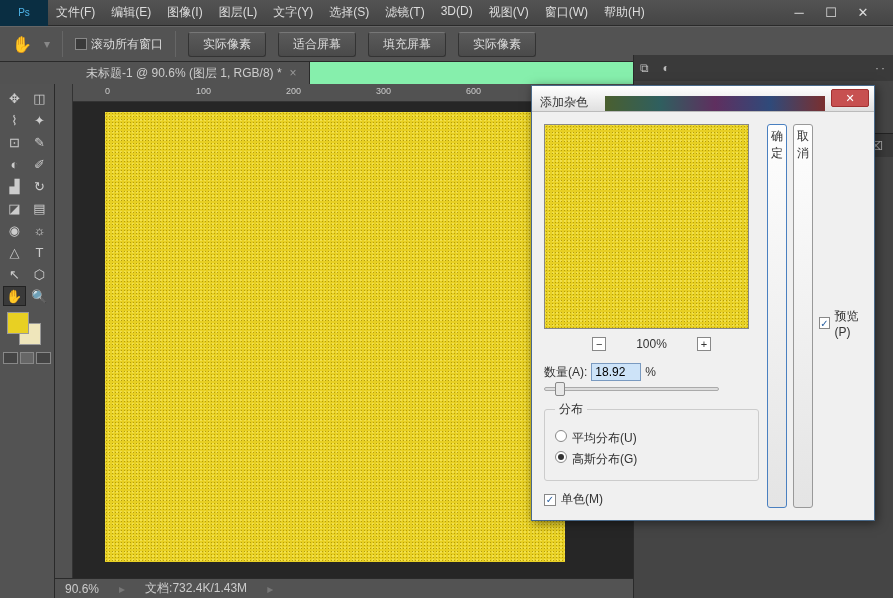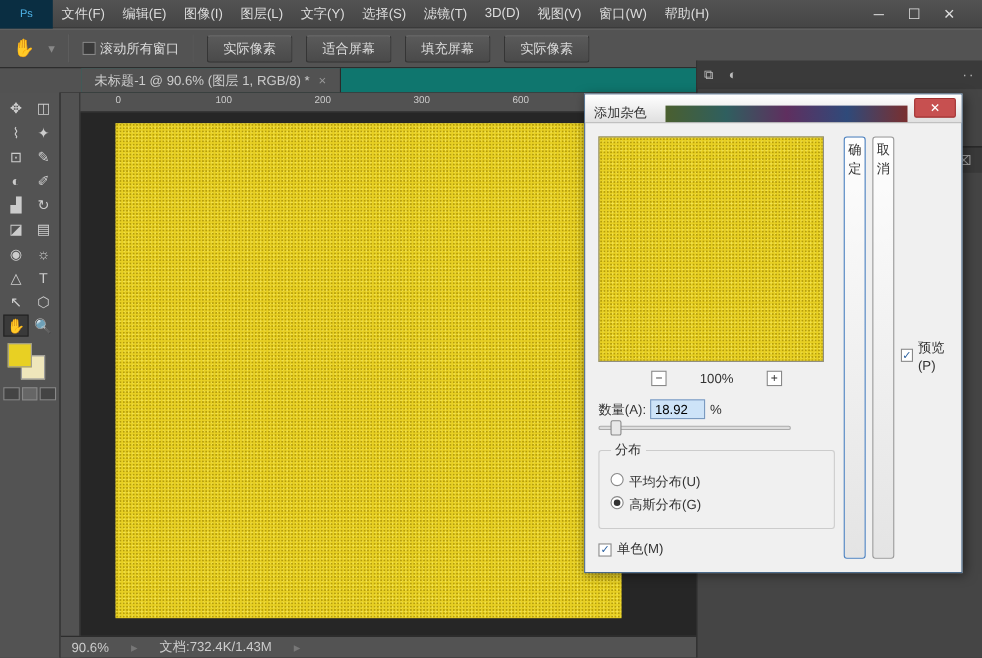--- a/index.html
+++ b/index.html
@@ -9,21 +9,21 @@
 .menu{display:flex;color:#ddd}
 .menu-item{padding:16px 8px;cursor:default}
 .win-controls{margin-left:auto;display:flex;gap:8px;padding-right:18px;color:#ddd}
 .win-btn{width:24px;height:16px;display:flex;align-items:center;justify-content:center;cursor:default;font-size:13px}
 .optbar{height:36px;background:#535353;display:flex;align-items:center;padding:0 12px;gap:12px;border-bottom:1px solid #2a2a2a;border-top:1px solid #666}
 .opt-icon{color:#ddd;font-size:16px}
 .checkbox{width:12px;height:12px;border:1px solid #888;background:#3a3a3a;display:inline-block;vertical-align:middle;margin-right:4px}
 .opt-check{color:#ddd;display:flex;align-items:center}
 .opt-btn{background:linear-gradient(#5a5a5a,#4a4a4a);border:1px solid #333;border-top-color:#777;color:#ddd;padding:3px 14px;border-radius:3px;cursor:default}
 .opt-sep{width:1px;height:26px;background:#333;border-right:1px solid #666}
-.tabstrip{display:flex;background:#0f766e;margin-left:74px;margin-right:260px;height:22px}
+.tabstrip{display:flex;background:#86efac;margin-left:74px;margin-right:260px;height:22px}
 .doc-tab{background:#525252;color:#ccc;padding:3px 12px;display:flex;align-items:center;gap:8px;font-size:11px;border-right:1px solid #2a2a2a}
 .doc-tab .x{color:#999}
 .main{position:absolute;top:84px;left:0;right:0;bottom:0;display:flex}
 .toolbox{width:55px;background:#535353;border-right:1px solid #2a2a2a;padding:4px 3px}
 .tool-row{display:flex;gap:2px;margin-bottom:2px}
 .tool{width:23px;height:20px;display:flex;align-items:center;justify-content:center;color:#ccc;border:1px solid transparent;cursor:default;font-size:13px}
 .tool.selected{background:#3a3a3a;border-color:#222}
 .swatches{margin-top:6px;position:relative;height:32px}
 .fg-swatch{position:absolute;width:22px;height:22px;background:#e8d023;border:1px solid #999;left:4px;top:0;z-index:2}
 .bg-swatch{position:absolute;width:22px;height:22px;background:#efe6bb;border:1px solid #999;left:16px;top:11px}

